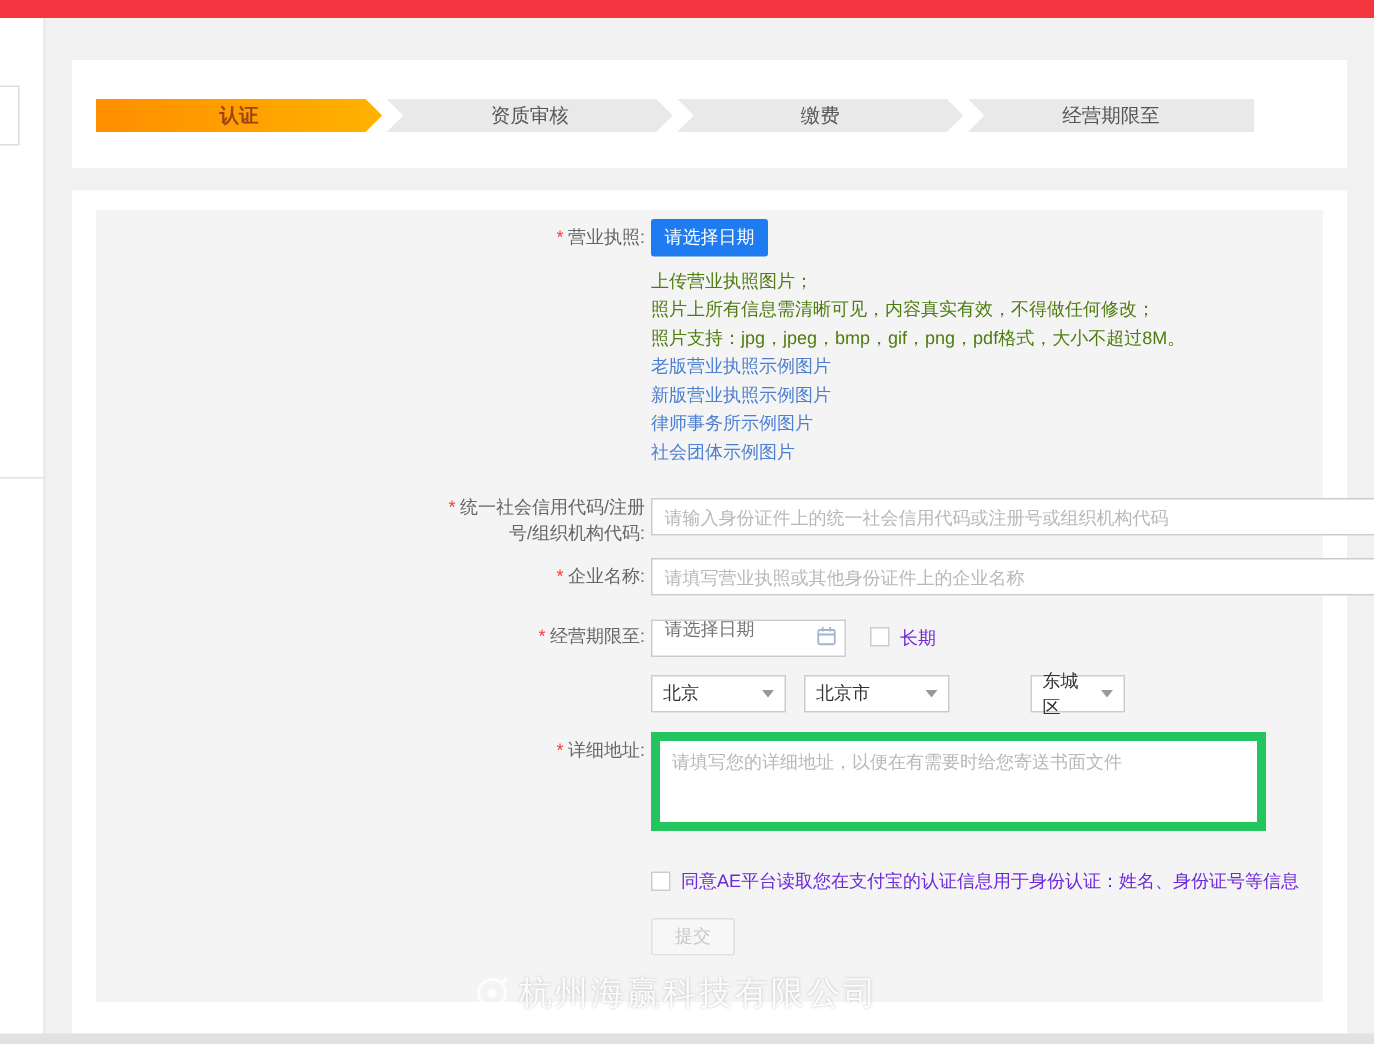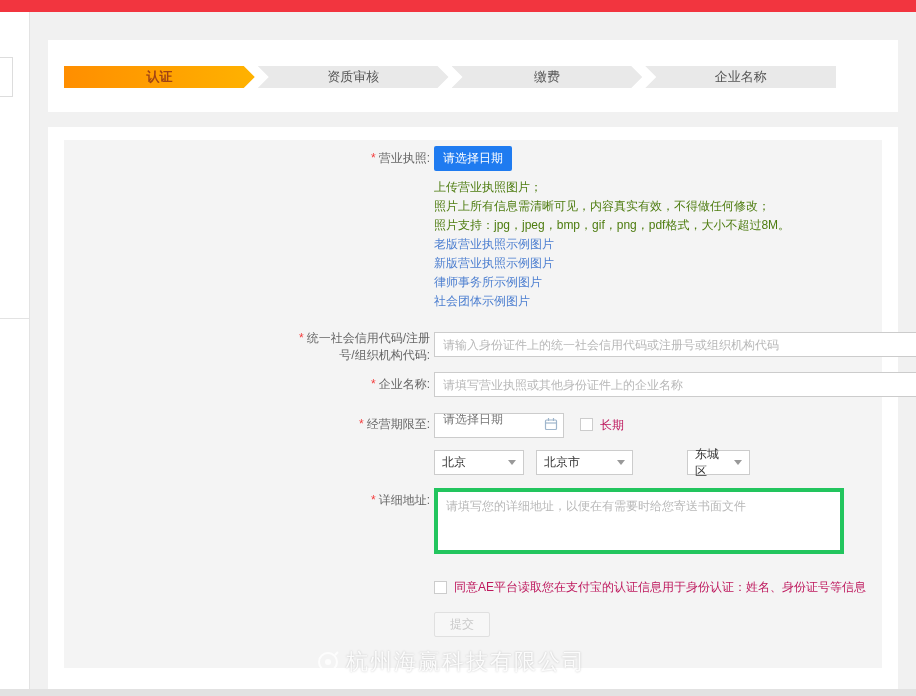--- a/index.html
+++ b/index.html
@@ -106,42 +106,42 @@
     padding: 0 26px 12px 8px; font-size: 12px; color: #333; font-family: inherit; outline: none;
   }
   .cal-icon { position: absolute; right: 6px; top: 5px; cursor: pointer; }
 
   .checkbox {
     position: absolute; width: 13px; height: 13px; background: #fff;
     border: 1px solid #ccc; cursor: pointer;
   }
   .cb-longterm { left: 516px; top: 278px; }
   .cb-agree    { left: 370px; top: 441px; }
-  .cb-label { position: absolute; line-height: 14px; color: #be185d; white-space: nowrap; }
+  .cb-label { position: absolute; line-height: 14px; color: #6d28d9; white-space: nowrap; }
   .lbl-longterm { left: 536px; top: 278px; }
   .lbl-agree    { left: 390px; top: 440px; width: 560px; overflow: visible; }
 
   .select {
     position: absolute; top: 310px; height: 25px; background: #fff;
     border: 1px solid #ccc; display: flex; align-items: center;
     justify-content: space-between; padding: 0 7px; cursor: pointer;
     color: #333; font-size: 12px;
   }
   .sel-province { left: 370px; width: 90px; }
   .sel-city     { left: 472px; width: 97px; }
   .sel-district { left: 581px; width: 63px; margin-left: 42px; }
   .caret {
     width: 0; height: 0; border-left: 4px solid transparent;
     border-right: 4px solid transparent; border-top: 5px solid #999;
     margin-left: 6px;
   }
 
   .addr-textarea {
     position: absolute; left: 370px; top: 348px; width: 410px; height: 66px;
-    background: #fff; border: 4px solid #22c55e; padding: 6px 8px;
+    background: #fff; border: 6px solid #22c55e; padding: 6px 8px;
     font-size: 12px; color: #333; font-family: inherit; resize: none; outline: none;
   }
 
   .submit-btn {
     position: absolute; left: 370px; top: 472px; width: 56px; height: 25px;
     background: #f7f7f7; border: 1px solid #e0e0e0; border-radius: 2px;
     color: #c9c9c9; font-size: 12px; font-family: inherit; cursor: pointer;
   }
 
   
@@ -170,21 +170,21 @@
   <div class="left-strip">
     <div class="left-box"></div>
     <div class="left-divider"></div>
   </div>
 
   <div class="card card-steps">
     <div class="stepper">
       <div class="step first active">认证</div>
       <div class="step">资质审核</div>
       <div class="step">缴费</div>
-      <div class="step last">企业名称</div>
+      <div class="step last">经营期限至</div>
     </div>
   </div>
 
   <div class="card card-form">
     <div class="panel">
 
       <div class="row-label lbl-license">
         <span class="req">*</span><span>营业执照:</span>
       </div>
       <button class="upload-btn">请选择日期</button>

